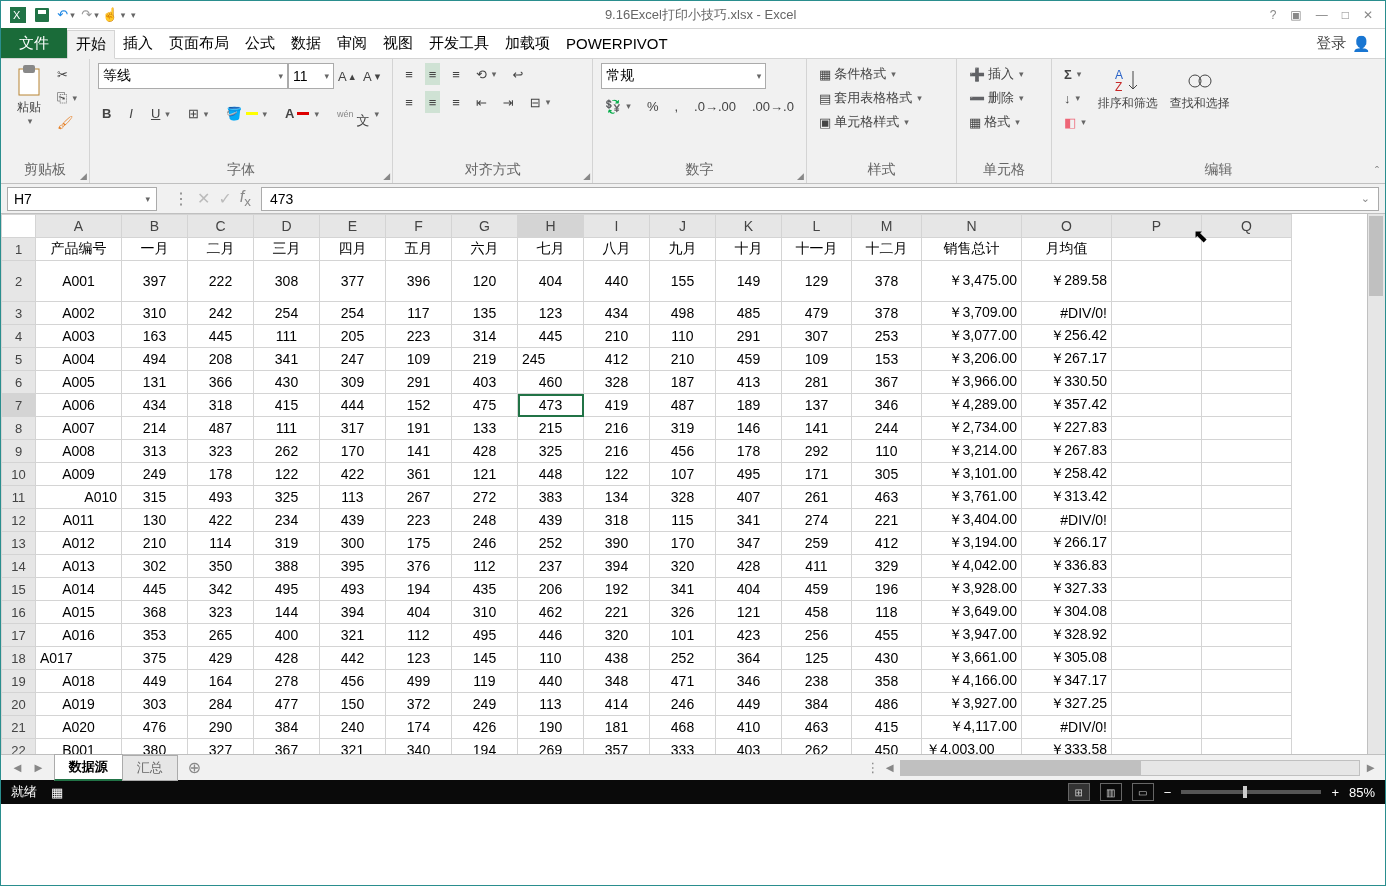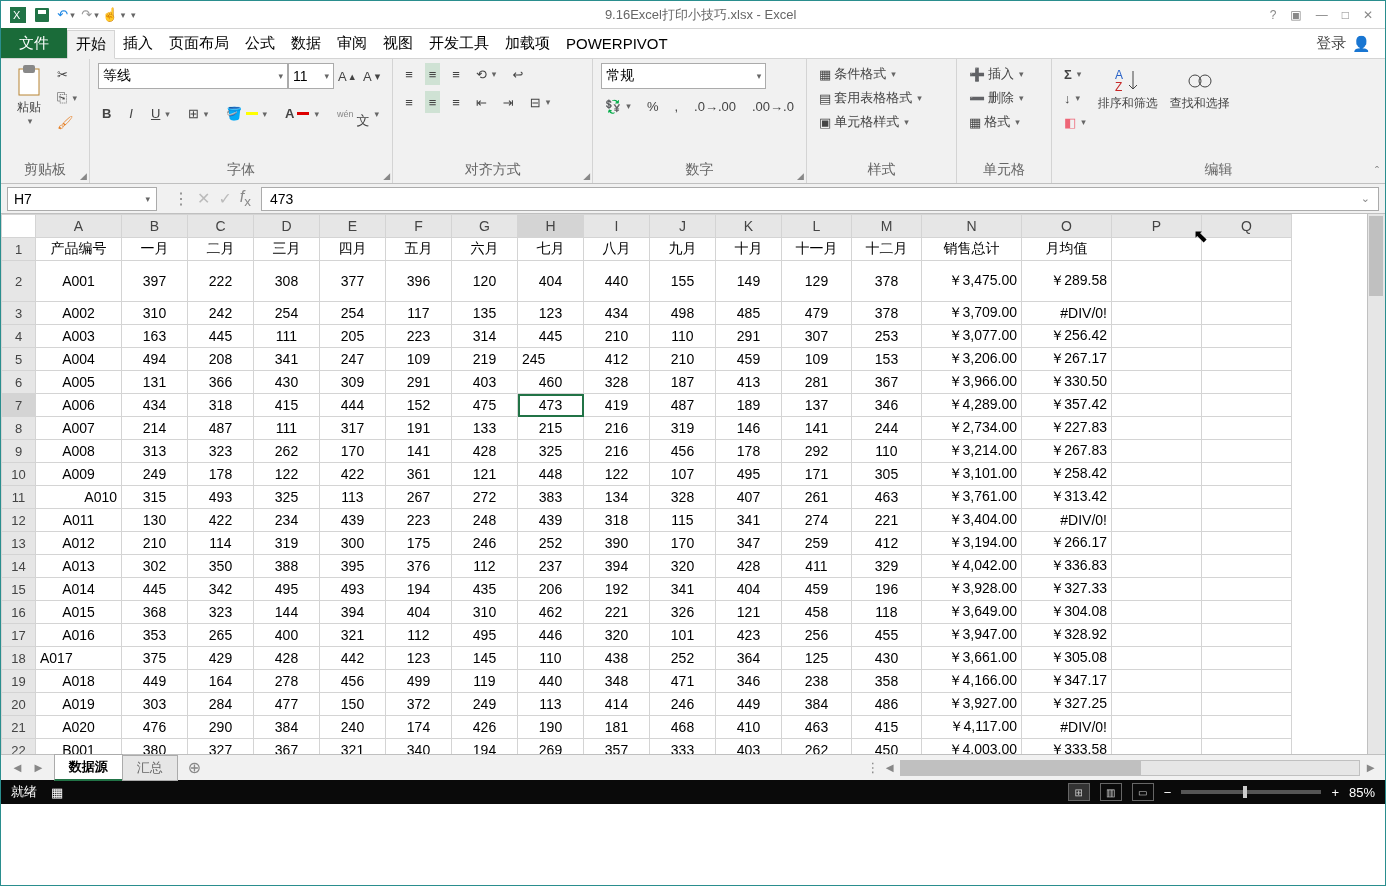--- a/index.html
+++ b/index.html
@@ -770,21 +770,21 @@
             <td class="" style="text-align:center;padding:0 4px">367</td>
             <td class="" style="text-align:center;padding:0 4px">321</td>
             <td class="" style="text-align:center;padding:0 4px">340</td>
             <td class="" style="text-align:center;padding:0 4px">194</td>
             <td class="" style="text-align:center;padding:0 4px">269</td>
             <td class="" style="text-align:center;padding:0 4px">357</td>
             <td class="" style="text-align:center;padding:0 4px">333</td>
             <td class="" style="text-align:center;padding:0 4px">403</td>
             <td class="" style="text-align:center;padding:0 4px">262</td>
             <td class="" style="text-align:center;padding:0 4px">450</td>
-            <td class="" style="text-align:right;padding:0 4px">￥4,003.00</td>
+            <td class="" style="text-align:left;padding:0 4px">￥4,003.00</td>
             <td class="" style="text-align:right;padding:0 4px">￥333.58</td>
             <td></td>
             <td></td>
           </tr>
         </tbody>
       </table>
   </div>
   <div class="vscroll">
       <div class="vscroll-thumb"></div>
     </div>

